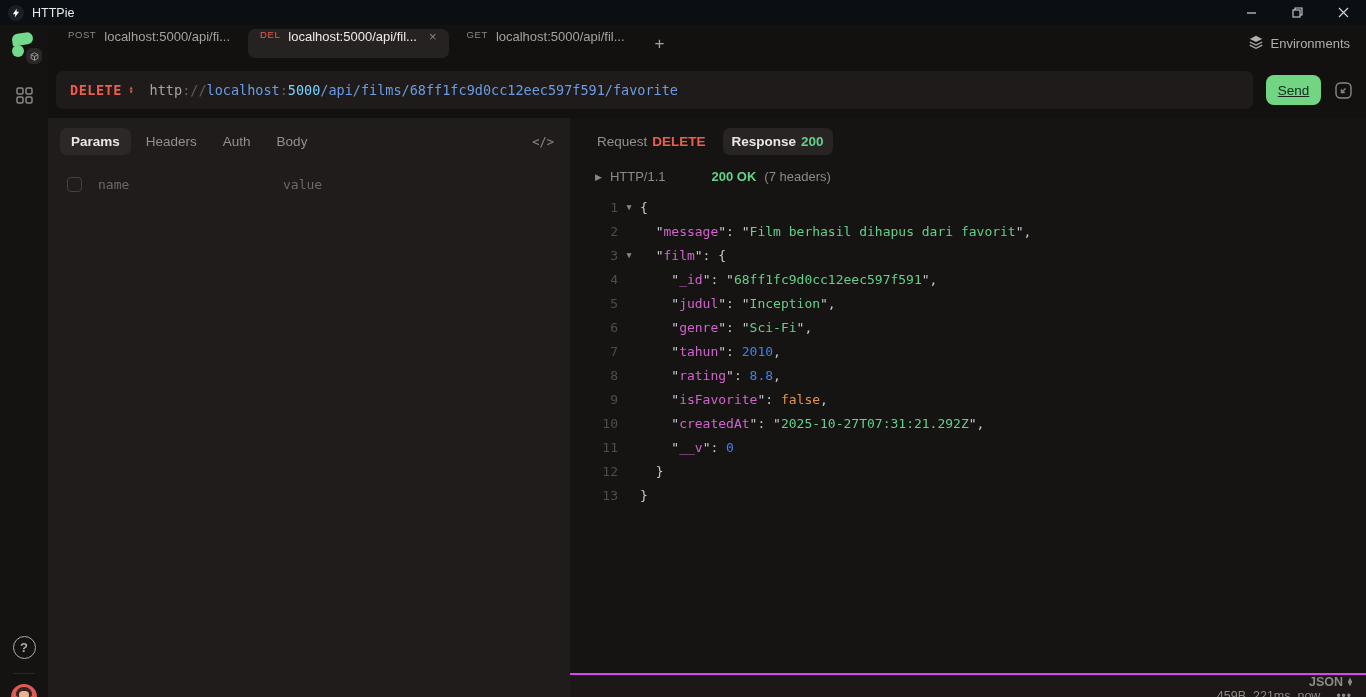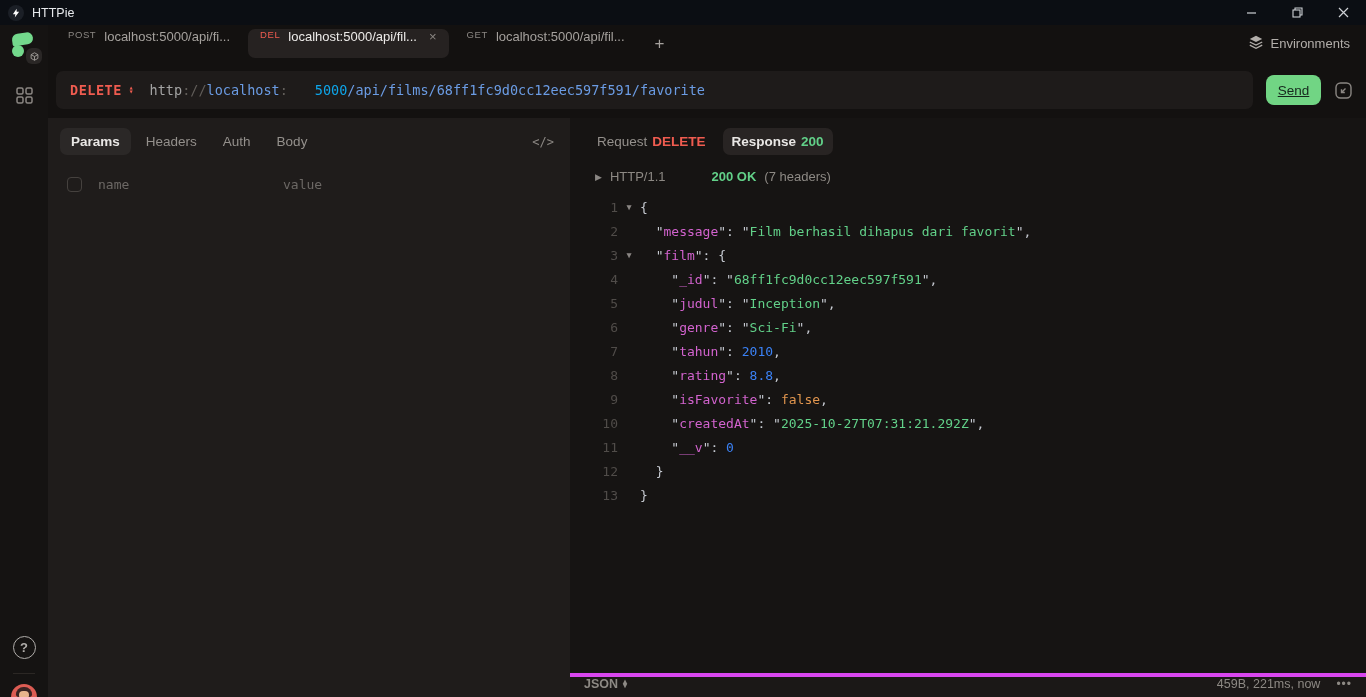--- a/index.html
+++ b/index.html
@@ -43,21 +43,21 @@
   .tab-close { margin-left:12px; color:#8b8783; font-size:13px; }
   .new-tab { width:26px; height:26px; display:flex; align-items:center; justify-content:center; color:#a5a19d; font-size:17px; margin-left:4px; }
   .env-btn { margin-left:auto; margin-right:16px; display:flex; align-items:center; gap:7px; color:#b2aeaa; font-size:13px; }
 
   
   .urlrow { height:56px; display:flex; align-items:center; background:#131110; padding:0 12px 0 8px; }
   .url-input { flex:1; height:38px; background:#1e1b1a; border-radius:7px; display:flex; align-items:center; padding:0 14px; font-family:"DejaVu Sans Mono", monospace; font-size:13.5px; }
   .req-method { color:#f05c50; font-weight:bold; letter-spacing:.5px; }
   .method-arrows { display:flex; flex-direction:column; line-height:4.5px; font-size:8px; color:#f05c50; margin:0 16px 0 7px; }
   .u-scheme { color:#a3a3a3; } .u-sep { color:#615d59; } .u-host { color:#6b9ce4; }
-  .u-port { color:#0ea5e9;margin-left:27px; } .u-path { color:#6b9ce4; }
+  .u-port { color:#7dd3fc; } .u-path { color:#6b9ce4; }
   .send-btn { width:55px; height:30px; border:none; border-radius:8px; background:#71d584; color:#16271c; font-size:13.5px; font-family:"Liberation Sans", sans-serif; margin:0 12px 0 13px;text-decoration:underline; }
   .save-icon { display:flex; align-items:center; }
 
   
   .content { flex:1; display:flex; min-height:0; }
   .left-panel { width:522px; background:#1f1c1b; flex:none; padding:10px 12px; }
   .right-panel { flex:1; background:#161413; position:relative; padding:10px 0 0 18px; }
 
   .subtabs { display:flex; align-items:center; gap:4px; }
   .subtab { padding:6px 11px; border-radius:7px; font-size:13.5px; color:#94908c; }
@@ -84,21 +84,21 @@
   .status-green { color:#62d189; font-weight:bold;margin-left:38px; }
 
   .code-area { margin-top:11px; font-family:"DejaVu Sans Mono", monospace; font-size:13px; }
   .code-line { display:flex; align-items:center; height:24px; }
   .ln { width:30px; text-align:right; color:#504c49; flex:none; }
   .caret { width:22px; text-align:center; font-size:8.5px; color:#8a8683; flex:none; }
   .lc { white-space:pre; }
   .tk-p { color:#c6cad1; } .tk-k { color:#d263ce; } .tk-s { color:#62d189; }
   .tk-n { color:#3b82f6; } .tk-b { color:#e0954e; }
 
-  .rp-footer { position:absolute; left:0; right:0; bottom:0; height:24px; background:#1b1817; border-top:4px solid #d946ef; display:flex; align-items:flex-start; justify-content:space-between; padding:0 14px 0 14px; }
+  .rp-footer { position:absolute; left:0; right:0; bottom:0; height:24px; background:#1b1817; border-top:2px solid #d946ef; display:flex; align-items:flex-end; justify-content:space-between; padding:0 14px 0 14px;flex-direction:column; }
   .footer-left { display:flex; align-items:center; gap:5px; color:#8d8984; font-size:12.5px; font-weight:bold; }
   .footer-right { display:flex; align-items:center; gap:16px; color:#8d8984; font-size:12.5px; }
   .dots-icon { letter-spacing:1px; color:#8d8984; font-size:12px; }
   .updown { font-size:8px; line-height:4.5px; display:flex; flex-direction:column; color:#8d8984; }
 </style>
 </head>
 <body>
 
 <div class="titlebar">
   <div class="titlebar-left">

